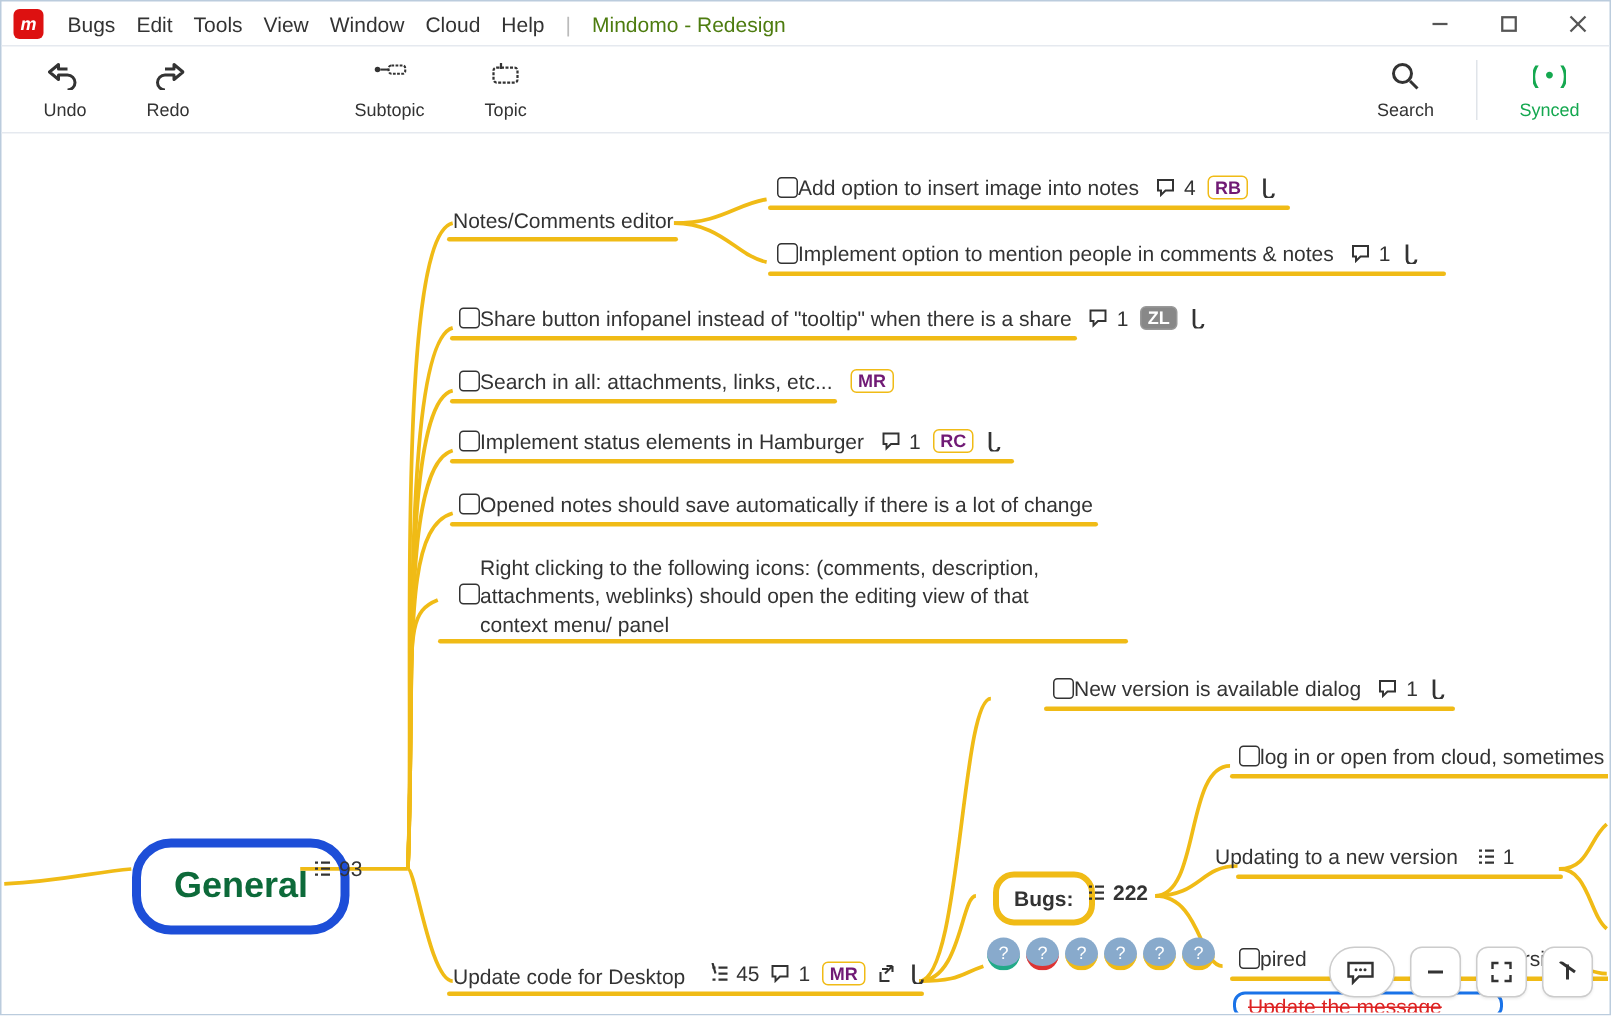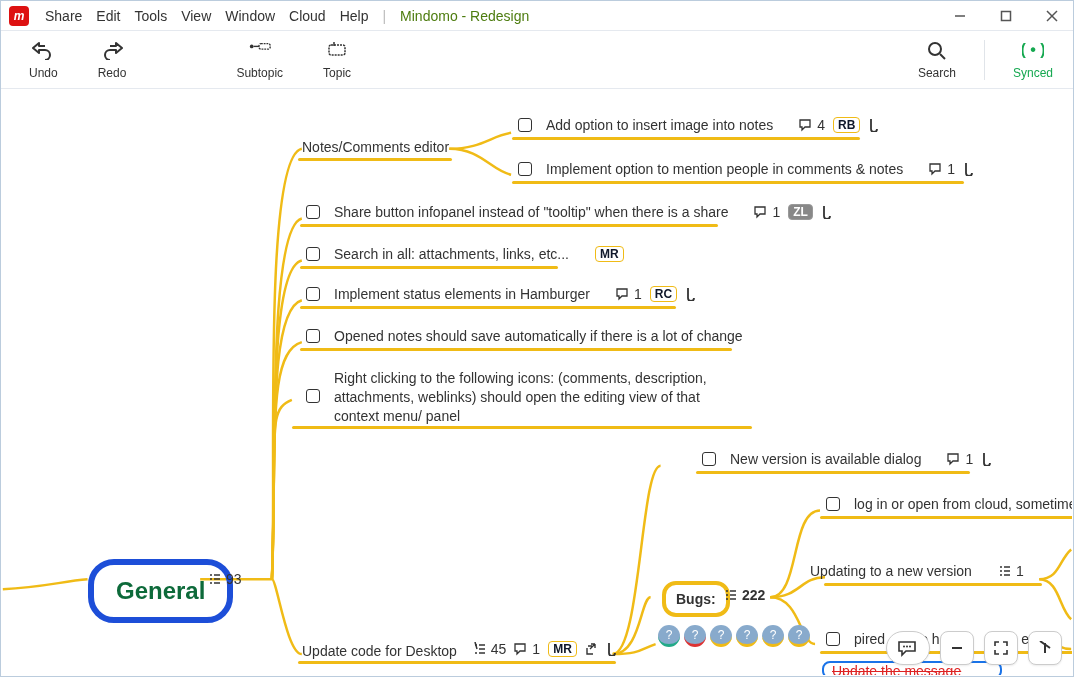--- a/index.html
+++ b/index.html
@@ -21,33 +21,33 @@
   .tool { display: flex; flex-direction: column; align-items: center; gap: 4px; color: #333; }
   .tool .ico { width: 24px; height: 22px; display: flex; align-items: center; justify-content: center; }
   .tool .lbl { font-size: 12px; }
   .toolbar-right { margin-left: auto; display: flex; gap: 28px; align-items: center; }
   .sep-v { width: 1px; height: 40px; background: #e0e4e9; }
   .synced { color: #15a850; }
 
   
   .canvas { position: absolute; top: 90px; left: 1px; right: 1px; bottom: 1px; overflow: hidden; background: #fff; }
   svg.connectors { position: absolute; inset: 0; width: 100%; height: 100%; pointer-events: none; }
-  .node { position: absolute; display: flex; align-items: center; gap: 14px; white-space: nowrap; }
+  .node { position: absolute; display: flex; align-items: center; gap: 0; white-space: nowrap; }
   .node .chk { width: 14px; height: 14px; border: 1.5px solid #333; border-radius: 3px; flex: 0 0 auto; }
   .node .txt { }
   .node.multiline { align-items: flex-start; }
   .node.multiline .txt { white-space: normal; width: 400px; line-height: 1.35; }
   .under { position: absolute; height: 3px; background: #f0bb16; border-radius: 2px; }
 
   .root-node { position: absolute; border: 6px solid #1d4ed8; border-radius: 26px; padding: 12px 22px; color: #0d6a3a; font-weight: 600; font-size: 24px; }
   .bugs-node { position: absolute; border: 4px solid #f0bb16; border-radius: 14px; padding: 6px 10px; font-weight: 600; }
 
   .meta { display: inline-flex; align-items: center; gap: 8px; margin-left: 12px; }
   .cmt { display: inline-flex; align-items: center; gap: 4px; }
-  .tag { border: 1.5px solid #f0bb16; border-radius: 4px; padding: 0 4px; font-size: 12px; font-weight: 600; color: #0f172a; }
+  .tag { border: 1.5px solid #f0bb16; border-radius: 4px; padding: 0 4px; font-size: 12px; font-weight: 600; color: #701a75; }
   .tag.gray { border-color: #999; background: #888; color: #fff; }
   .flow-ico { display: inline-flex; }
 
   .av-row { position: absolute; display: flex; gap: 4px; }
   .av { width: 22px; height: 22px; border-radius: 50%; background: #8ac; color: #fff; display: flex; align-items: center; justify-content: center; font-size: 12px; border-bottom: 3px solid #f0bb16; }
 
   
   .float-bar { position: absolute; right: 10px; bottom: 10px; display: flex; gap: 10px; align-items: center; }
   .fbtn { width: 34px; height: 34px; border: 1px solid #ccc; border-radius: 8px; display: flex; align-items: center; justify-content: center; background: #fff; box-shadow: 0 1px 2px rgba(0,0,0,0.08); }
   .fbtn.wide { width: 44px; border-radius: 18px; }
@@ -59,21 +59,21 @@
   .count-inline { display:inline-flex; align-items:center; gap:4px; }
 </style>
 </head>
 <body>
 
 <div class="window">
 
   <div class="titlebar">
     <div class="app-icon">m</div>
     <div class="menu">
-      <span>Share</span>
+      <span>Bugs</span>
       <span>Edit</span>
       <span>Tools</span>
       <span>View</span>
       <span>Window</span>
       <span>Cloud</span>
       <span>Help</span>
     </div>
     <span class="title-sep">|</span>
     <span class="doc-title">Mindomo - Redesign</span>
     <div class="tbar-right">

